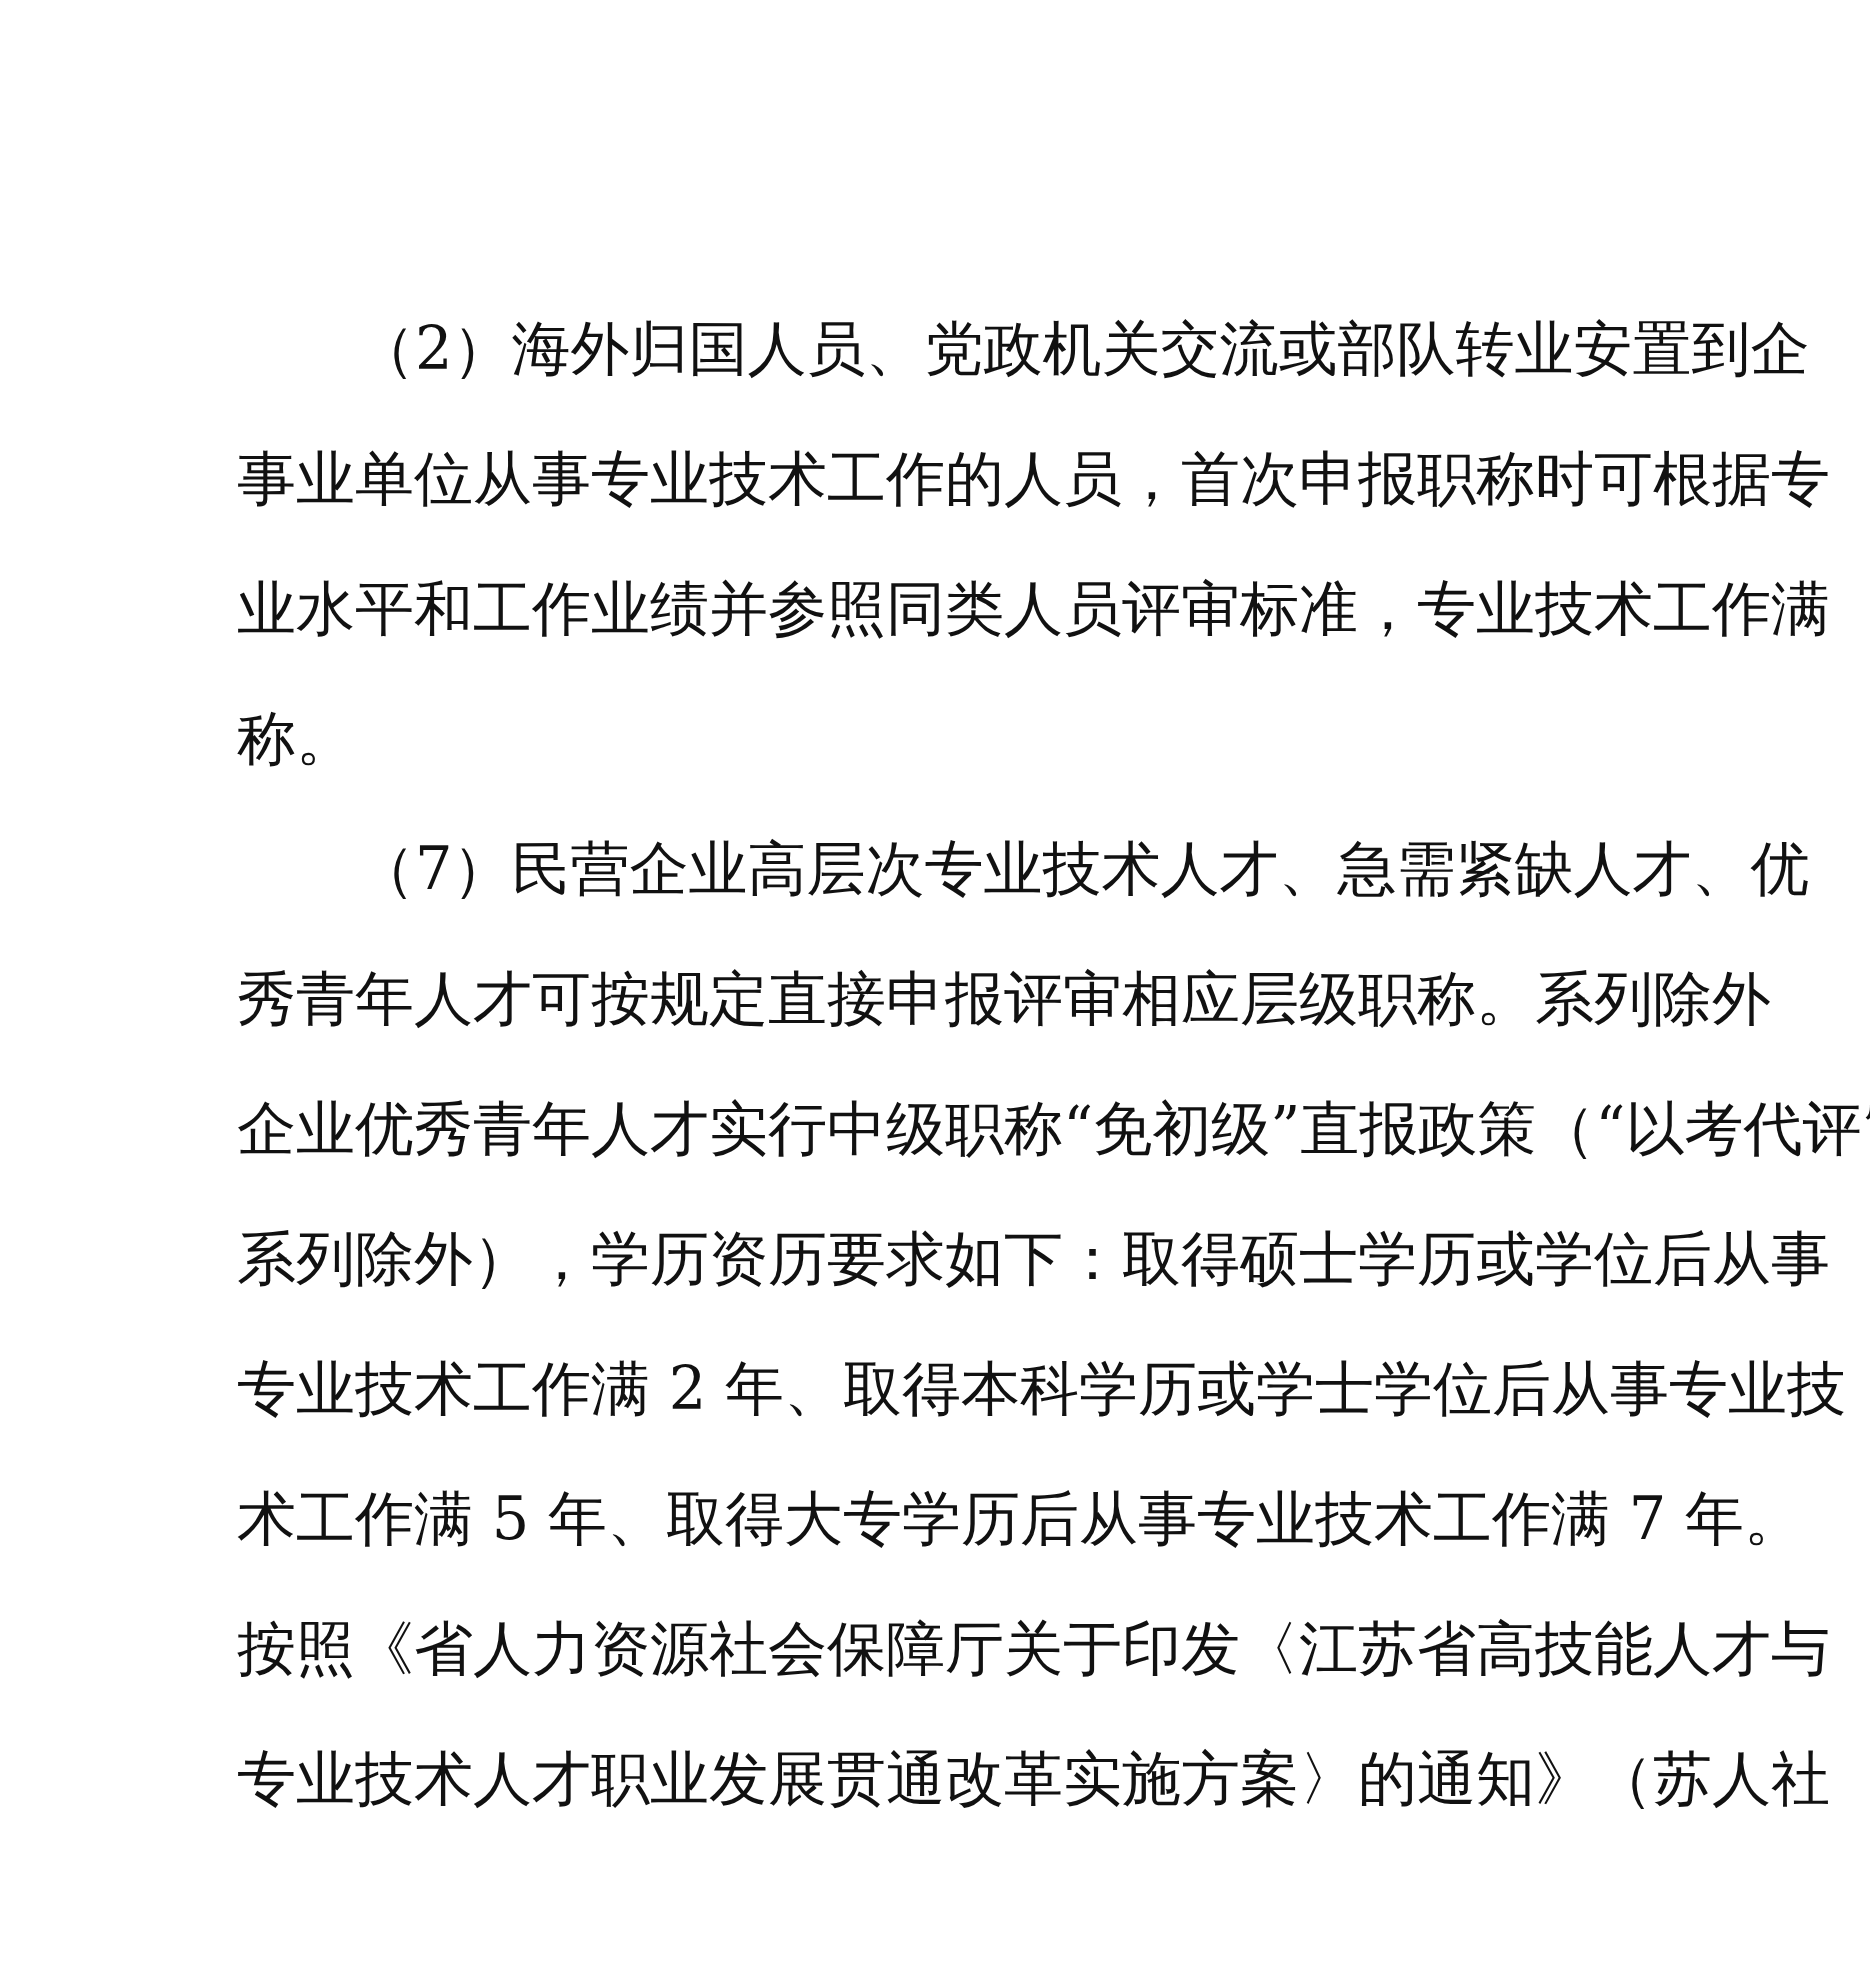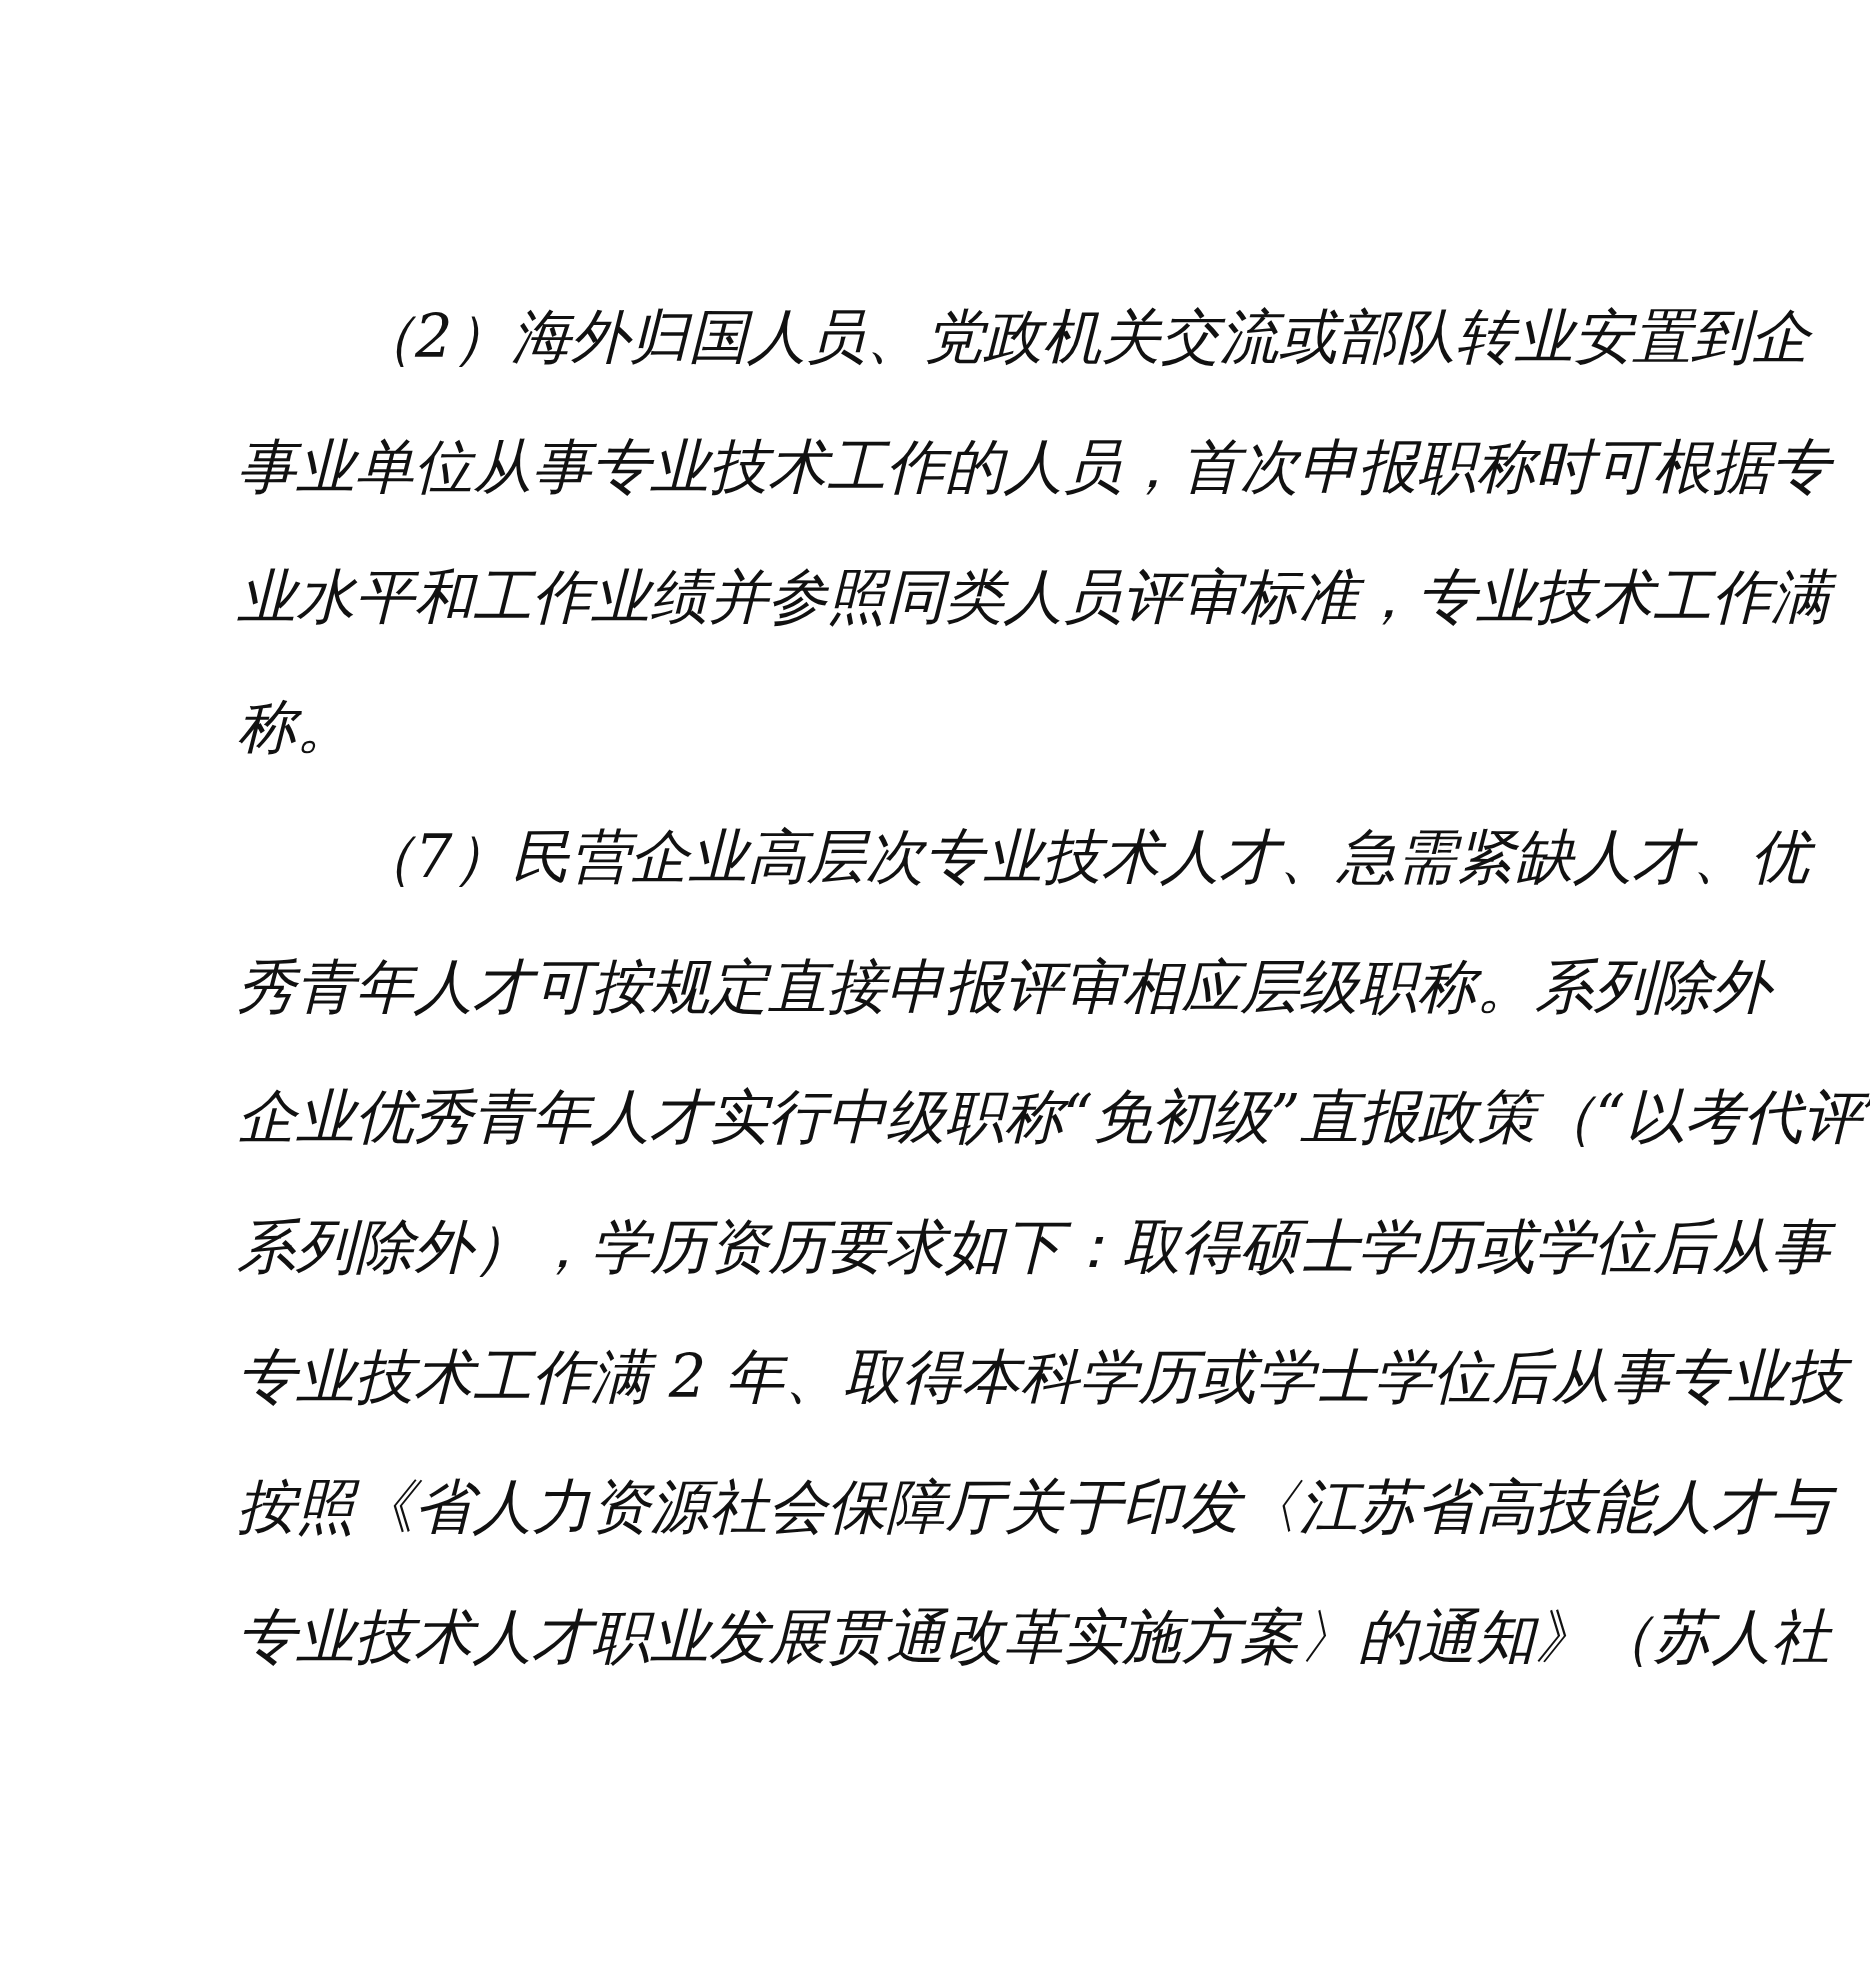--- a/index.html
+++ b/index.html
@@ -18,23 +18,22 @@
     .page {
       position: absolute;
       left: 0; top: 0;
       width: 1871px;
       height: 2654px;
       background: #ffffff;
     }
     .body-text {
       position: absolute;
       left: 237px;
-      top: 272px;
+      top: 284px;
       width: 1367px;
-      font-style: italic;
     }
     .line {
       display: block;
       height: 130px;
       line-height: 130px;
       font-size: 59px;
       white-space: nowrap;
       text-align: justify;
       text-align-last: justify;
       letter-spacing: 0;
@@ -61,20 +60,21 @@
       <span class="line">业水平和工作业绩并参照同类人员评审标准，专业技术工作满</span>
       <span class="line last">称。</span>
     </div>
 
     <div>
       <span class="line indent">（7）民营企业高层次专业技术人才、急需紧缺人才、优</span>
       <span class="line">秀青年人才可按规定直接申报评审相应层级职称。系列除外</span>
       <span class="line">企业优秀青年人才实行中级职称“免初级”直报政策（“以考代评”</span>
       <span class="line">系列除外），学历资历要求如下：取得硕士学历或学位后从事</span>
       <span class="line">专业技术工作满 2 年、取得本科学历或学士学位后从事专业技</span>
+      <span class="line last">术工作满 5 年、取得大专学历后从事专业技术工作满 7 年。</span>
     </div>
 
     <div>
       <span class="line">按照《省人力资源社会保障厅关于印发〈江苏省高技能人才与</span>
       <span class="line">专业技术人才职业发展贯通改革实施方案〉的通知》（苏人社</span>
 
     </div>
 
   </div>
 

